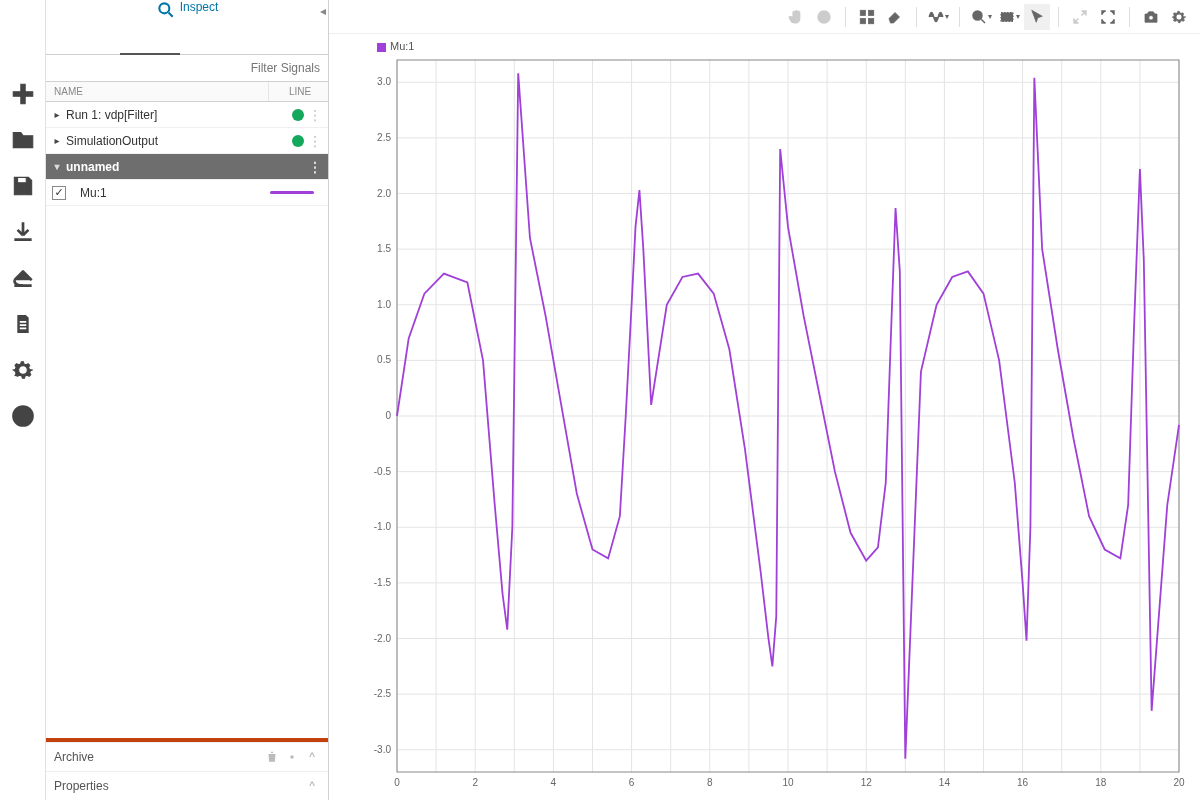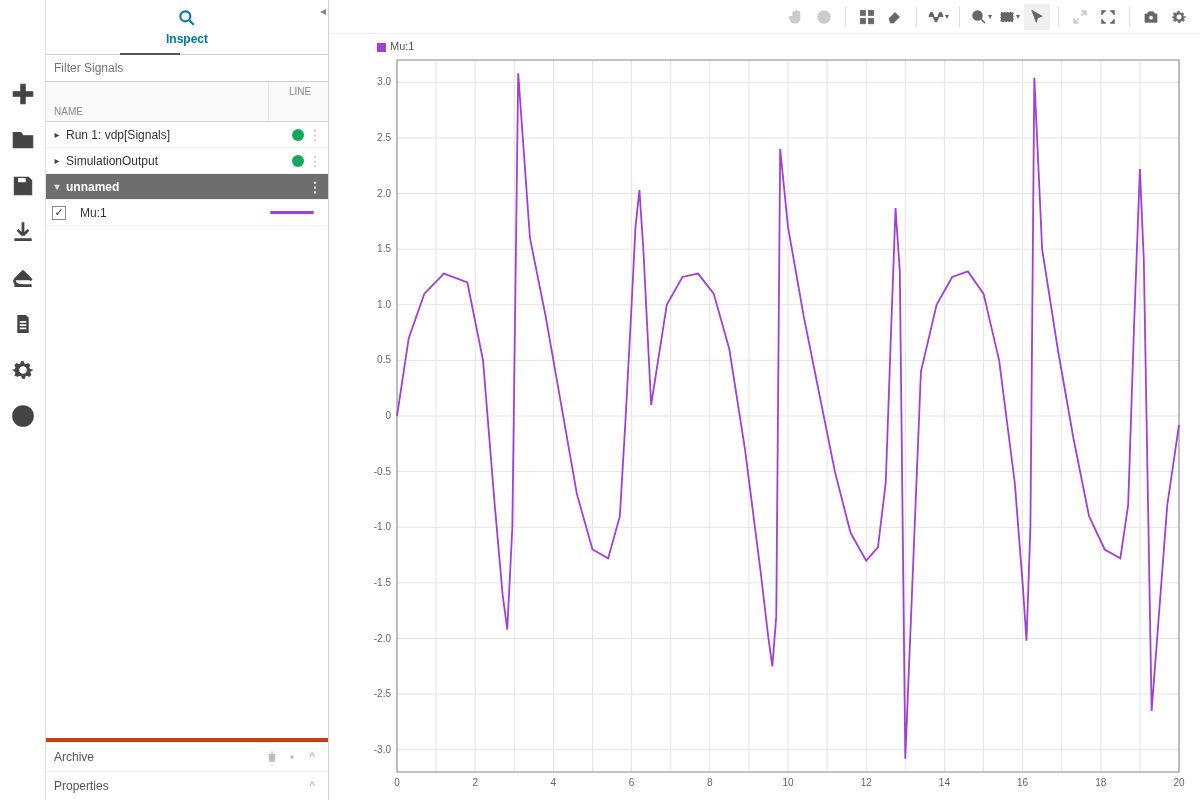--- a/index.html
+++ b/index.html
@@ -4,29 +4,29 @@
 <style>
   * { box-sizing: border-box; }
   html, body { margin:0; padding:0; width:1200px; height:800px; font-family: Arial, Helvetica, sans-serif; font-size:12px; color:#333; background:#fff; overflow:hidden;}
   
   .rail { position:absolute; left:0; top:0; width:46px; height:800px; background:#fff; border-right:1px solid #e0e0e0; display:flex; flex-direction:column; align-items:center; padding-top:80px; gap:18px;}
   .rail .ico { width:28px; height:28px; display:flex; align-items:center; justify-content:center; color:#444; cursor:pointer;}
   .rail .ico svg { width:26px; height:26px; fill:#444; stroke:#444;}
   
   .panel { position:absolute; left:46px; top:0; width:283px; height:800px; border-right:1px solid #d0d0d0; display:flex; flex-direction:column;}
   .tabs { height:55px; display:flex; border-bottom:1px solid #d0d0d0; position:relative;}
-  .tab { flex:1; display:flex; flex-direction:column; align-items:center; justify-content:center; gap:4px; cursor:pointer; color:#555;font-weight:bold;}
+  .tab { flex:1; display:flex; justify-content:center; gap:4px; cursor:pointer; color:#555;}
   .tab.active { color:#0076a8;}
   .tab .lbl { font-size:12px;}
   .tab-underline { position:absolute; bottom:-1px; height:2px; background:#555; left:74px; width:60px;}
   .collapse-tri { position:absolute; right:2px; top:4px; cursor:pointer; color:#888;}
   .filter { border-bottom:1px solid #d0d0d0;}
-  .filter input { width:100%; border:none; padding:6px 8px; font-size:12px; outline:none; color:#6d28d9;}
+  .filter input { width:100%; border:none; padding:6px 8px; font-size:12px; outline:none; color:#6d28d9;text-align:right;}
   .cols { display:flex; border-bottom:1px solid #d0d0d0; background:#fafafa;}
-  .cols .c1 { flex:1; padding:4px 8px; color:#888; font-size:10px;margin-top:20px;}
+  .cols .c1 { flex:1; padding:4px 8px; color:#888; font-size:10px;}
   .cols .c2 { width:60px; padding:4px 20px; color:#888; font-size:10px; border-left:1px solid #e5e5e5;}
   .tree { flex:1; overflow:auto;}
   .row { display:flex; align-items:center; height:26px; padding:0 6px; border-bottom:1px solid #f0f0f0; gap:4px;}
   .row .tri { width:10px; text-align:center; color:#444; cursor:pointer; font-size:10px;}
   .row .name { flex:1; font-size:12px;}
   .row .dot { width:12px; height:12px; border-radius:50%; background:#13a85b;}
   .row .more { width:14px; color:#bbb; cursor:pointer; font-size:14px; line-height:10px;}
   .row.sel { background:#6e6e6e; color:#fff; font-weight:bold;}
   .row.sel .tri, .row.sel .more { color:#ddd;}
   .row.child { padding-left:6px;}
@@ -112,21 +112,21 @@
   <div class="filter">
     <input type="text" placeholder="Filter Signals" style="">
   </div>
   <div class="cols">
     <div class="c1">NAME</div>
     <div class="c2">LINE</div>
   </div>
   <div class="tree">
     <div class="row">
       <span class="tri">▸</span>
-      <span class="name">Run 1: vdp[Signals]</span>
+      <span class="name">Run 1: vdp[Filter]</span>
       <span class="dot"></span>
       <span class="more">⋮</span>
     </div>
     <div class="row">
       <span class="tri">▸</span>
       <span class="name">SimulationOutput</span>
       <span class="dot"></span>
       <span class="more">⋮</span>
     </div>
     <div class="row sel">

